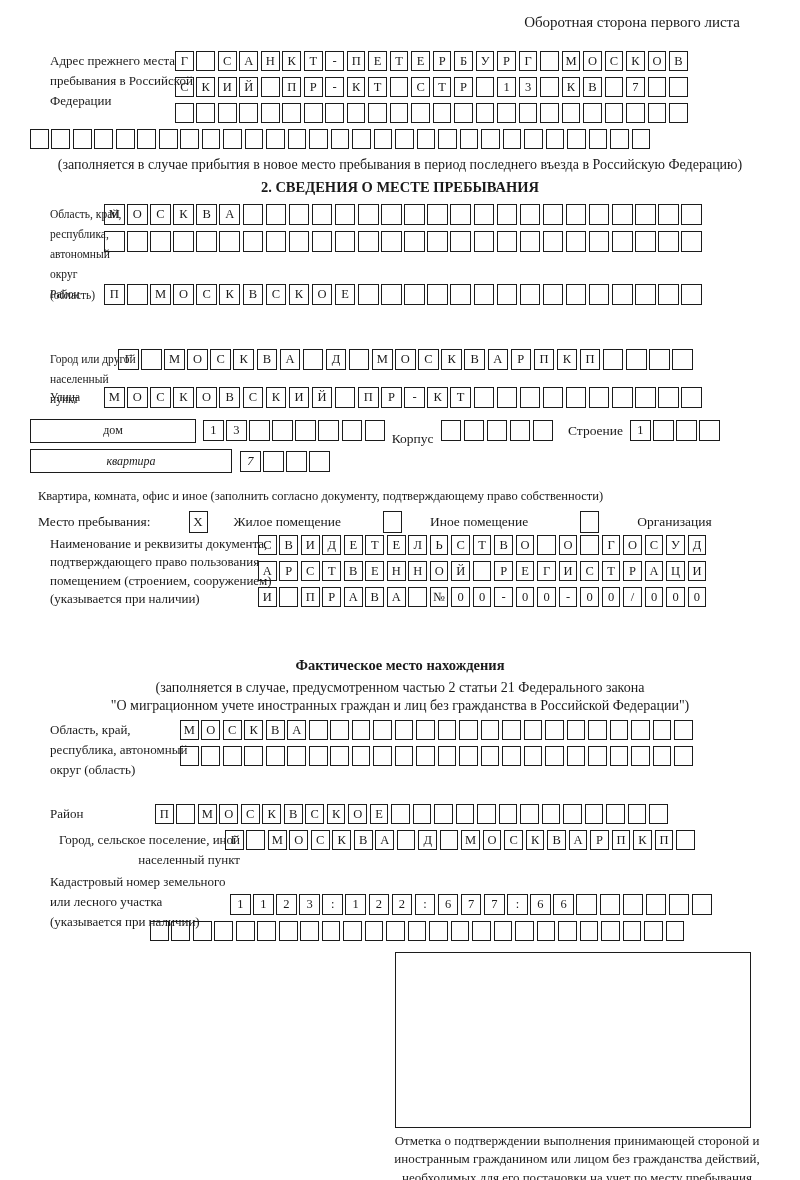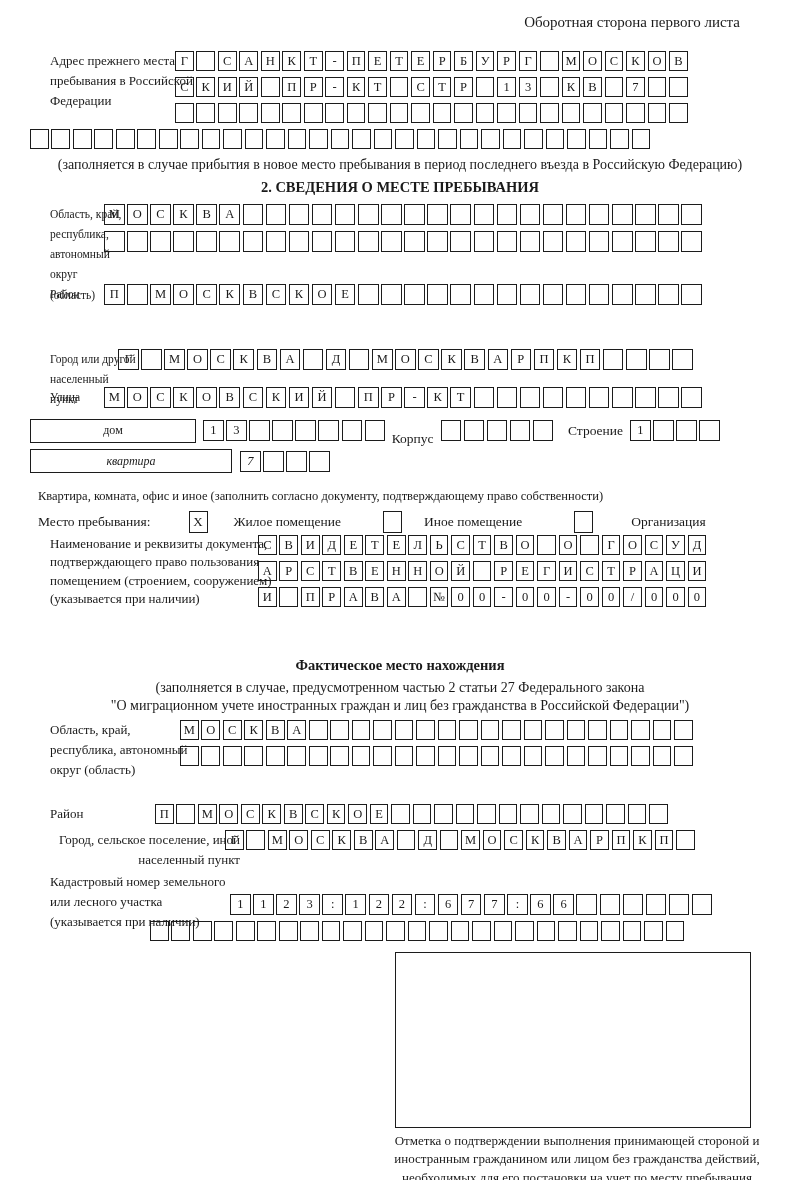--- a/index.html
+++ b/index.html
@@ -367,21 +367,21 @@
         <div class="cell c-md"></div>
       </div>
   </div>
   <div class="caption-left">Квартира, комната, офис и иное (заполнить согласно документу, подтверждающему право собственности)</div>
 
   <div class="cbrow">
     <span style="padding-left:8px;">Место пребывания:</span>
     <span class="cb" style="margin-left:22px;">X</span>
     <span style="margin-left:10px;">Жилое помещение</span>
     <span class="cb" style="margin-left:26px;"></span>
-    <span style="margin-left:6px;">Иное помещение</span>
+    <span style="margin-left:12px;">Иное помещение</span>
     <span class="cb" style="margin-left:36px;"></span>
     <span style="margin-left:22px;">Организация</span>
   </div>
 
   <div class="frow" style="min-height:112px;">
     <div class="flabel" style="width:222px; line-height:1.42;">Наименование и реквизиты документа, подтверждающего право пользования помещением (строением, сооружением) (указывается при наличии)</div>
     <div style="margin-left:228px;">
       <div class="boxrow">
           <div class="cell c-sm">С</div>
           <div class="cell c-sm">В</div>
@@ -448,21 +448,21 @@
           <div class="cell c-sm">0</div>
           <div class="cell c-sm">/</div>
           <div class="cell c-sm">0</div>
           <div class="cell c-sm">0</div>
           <div class="cell c-sm">0</div>
         </div>
     </div>
   </div>
 
   <div class="sec-title" style="margin-top:10px; margin-bottom:6px;">Фактическое место нахождения</div>
-  <div class="caption mb2">(заполняется в случае, предусмотренном частью 2 статьи 27 Федерального закона</div>
+  <div class="caption mb2">(заполняется в случае, предусмотренном частью 2 статьи 21 Федерального закона</div>
   <div class="caption mb6">"О миграционном учете иностранных граждан и лиц без гражданства в Российской Федерации")</div>
 
   <div class="frow" style="min-height:84px;">
     <div class="flabel" style="width:142px;">Область, край, республика, автономный округ (область)</div>
     <div style="margin-left:150px;">
       <div class="boxrow">
           <div class="cell c-sm">М</div>
           <div class="cell c-sm">О</div>
           <div class="cell c-sm">С</div>
           <div class="cell c-sm">К</div>

